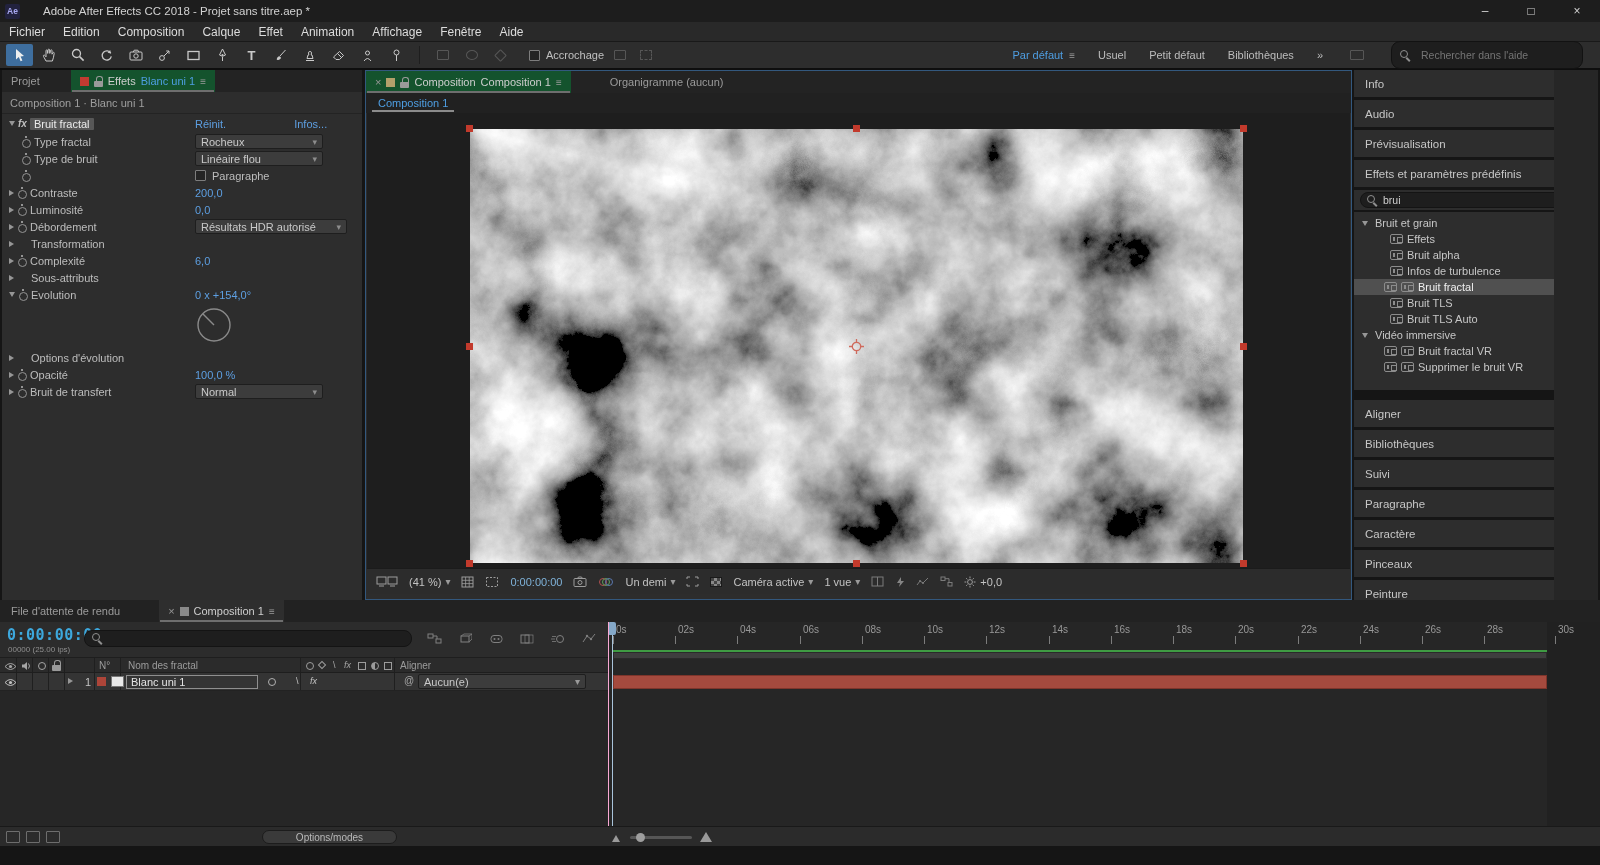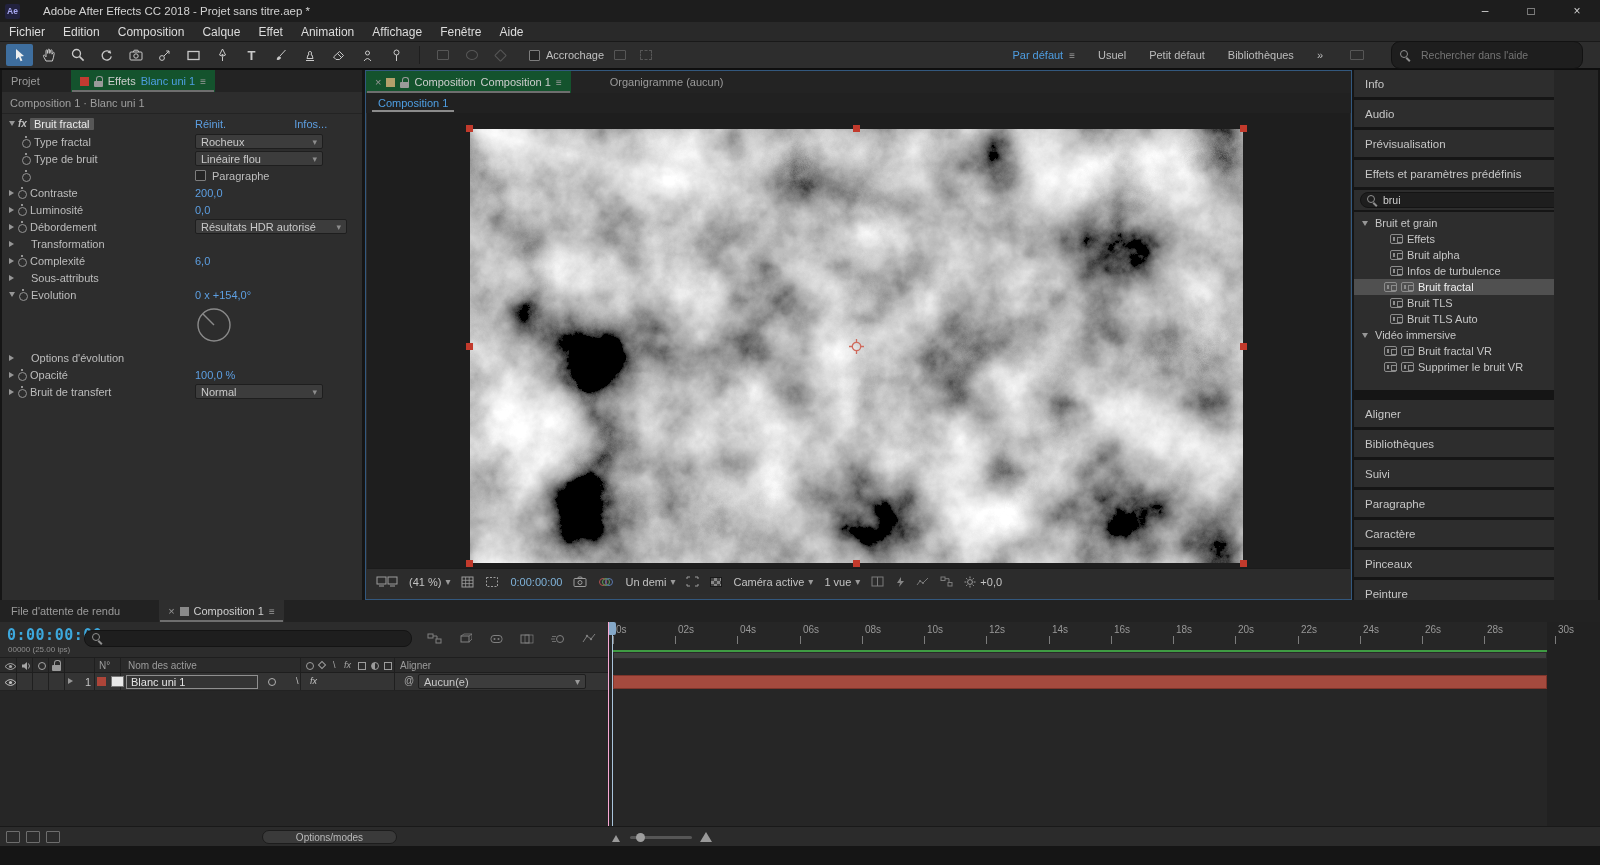--- a/index.html
+++ b/index.html
@@ -759,21 +759,21 @@
         <span class="colspan lock" style="left:52px;top:2px"></span>
         <span class="vsep" style="left:16px"></span>
           <span class="vsep" style="left:32px"></span>
         <span class="vsep" style="left:48px"></span>
           <span class="vsep" style="left:64px"></span>
         <span class="vsep" style="left:94px"></span>
           <span class="vsep" style="left:120px"></span>
         <span class="vsep" style="left:300px"></span>
           <span class="vsep" style="left:394px"></span>
         <span class="colspan" style="left:99px">N°</span>
-        <span class="colspan" style="left:128px">Nom des active</span>
+        <span class="colspan" style="left:128px">Nom des fractal</span>
         <span class="colspan sgl" style="left:306px;top:4px;border:1px solid #9c9c9c;border-radius:50%"></span>
         <span class="colspan sgl" style="left:319px;top:4px;border:1px solid #9c9c9c;transform:rotate(45deg);width:6px;height:6px"></span>
         <span class="colspan tinyglyph" style="left:333px;top:2px">\</span>
         <span class="colspan tinyglyph" style="left:344px;top:2px;font-style:italic">fx</span>
         <span class="colspan sgl" style="left:358px;top:4px;border:1px solid #9c9c9c"></span>
         <span class="colspan sgl" style="left:371px;top:4px;border:1px solid #9c9c9c;border-radius:50%;background:linear-gradient(90deg,#9c9c9c 50%,transparent 50%)"></span>
         <span class="colspan sgl" style="left:384px;top:4px;border:1px solid #9c9c9c"></span>
         <span class="colspan" style="left:400px">Aligner</span>
       </div>
 

